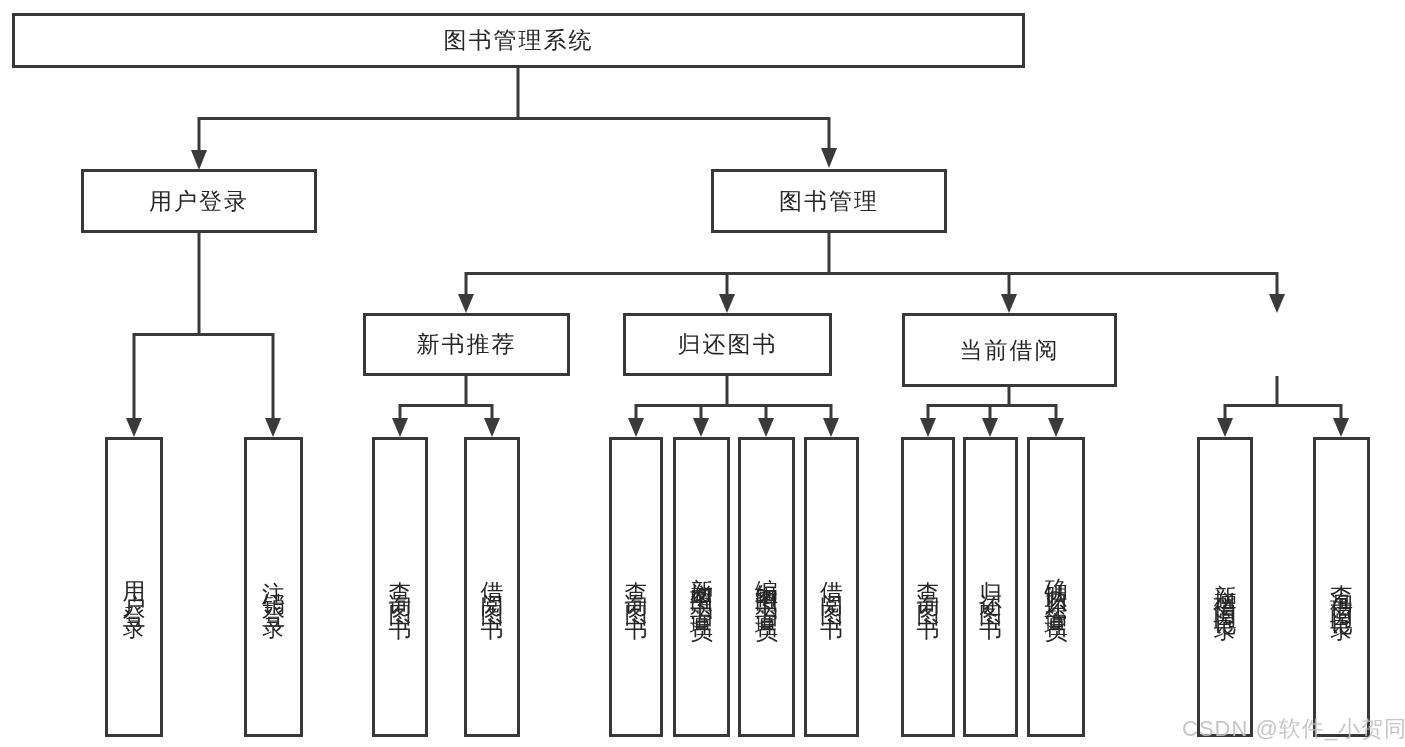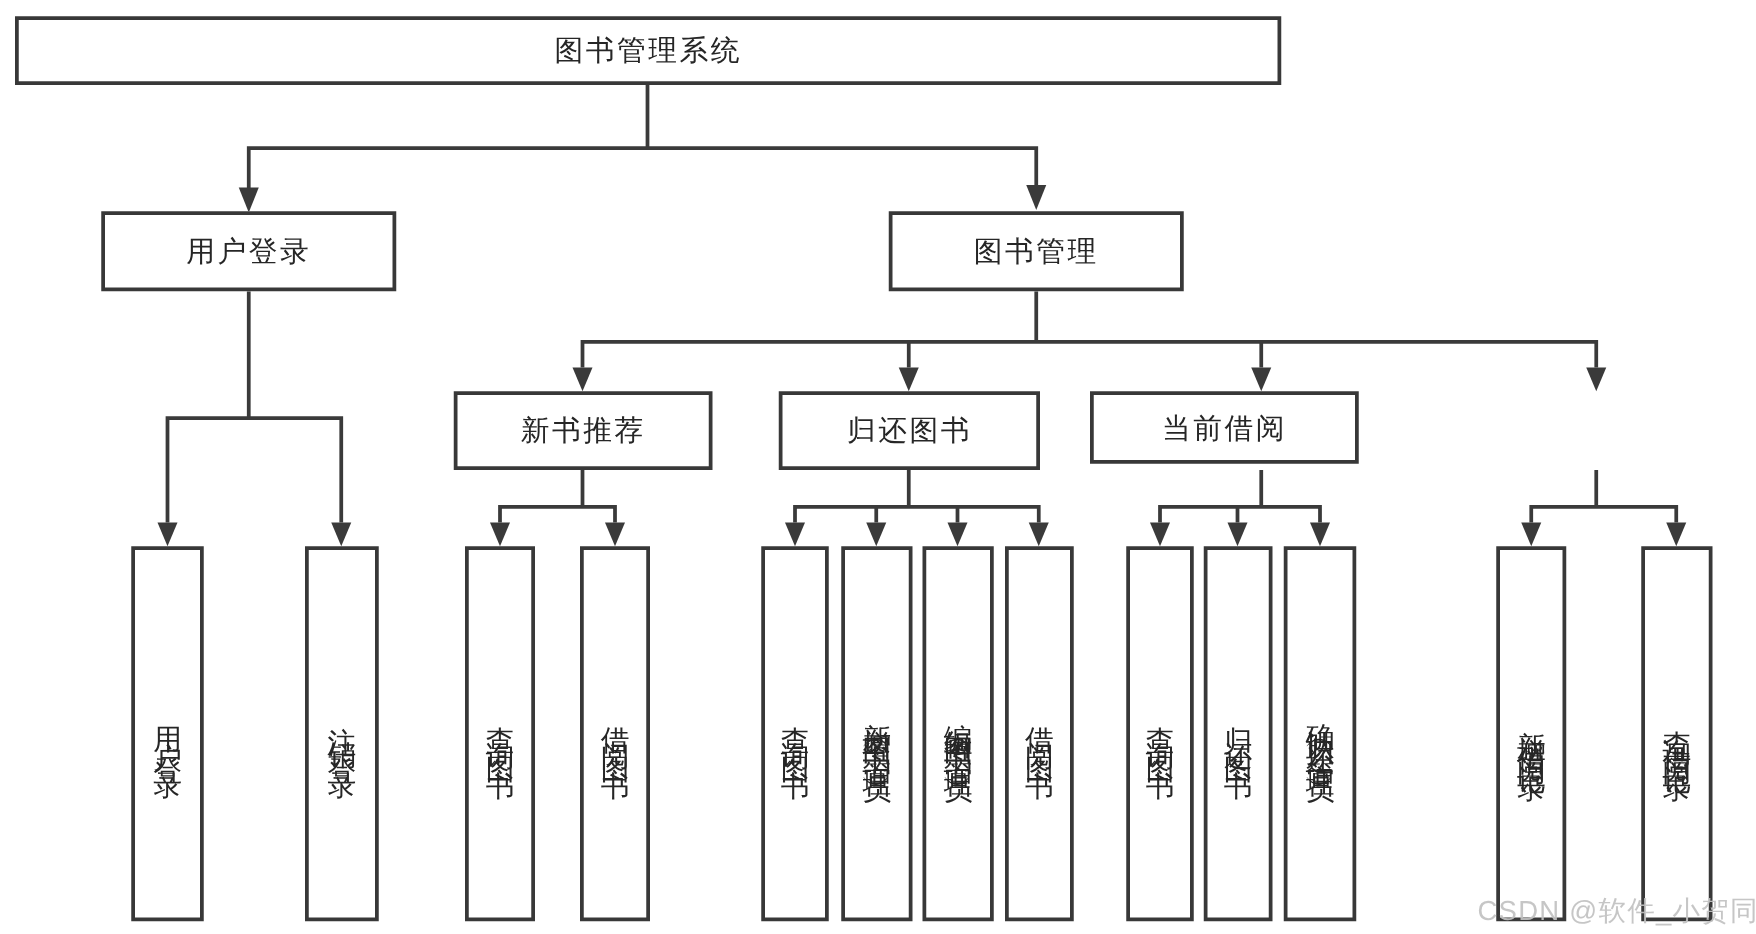--- a/index.html
+++ b/index.html
@@ -78,21 +78,21 @@
   <div class="box" style="left:363px;top:313px;width:207px;height:63px">
     <span class="lbl">新书推荐</span>
   </div>
 
   <div class="box" style="left:711px;top:169px;width:236px;height:64px">
     <span class="lbl">图书管理</span>
   </div>
   <div class="box" style="left:623px;top:313px;width:209px;height:63px">
     <span class="lbl">归还图书</span>
   </div>
-  <div class="box" style="left:872px;top:313px;width:215px;height:58px">
+  <div class="box" style="left:902px;top:313px;width:215px;height:74px">
     <span class="lbl">当前借阅</span>
   </div>
 
   <div class="box v" style="left:105px;top:437px;width:58px;height:300px">
     <span class="lbl">用户登录</span>
   </div>
   <div class="box v" style="left:244px;top:437px;width:59px;height:300px">
     <span class="lbl">注销登录</span>
   </div>
 

